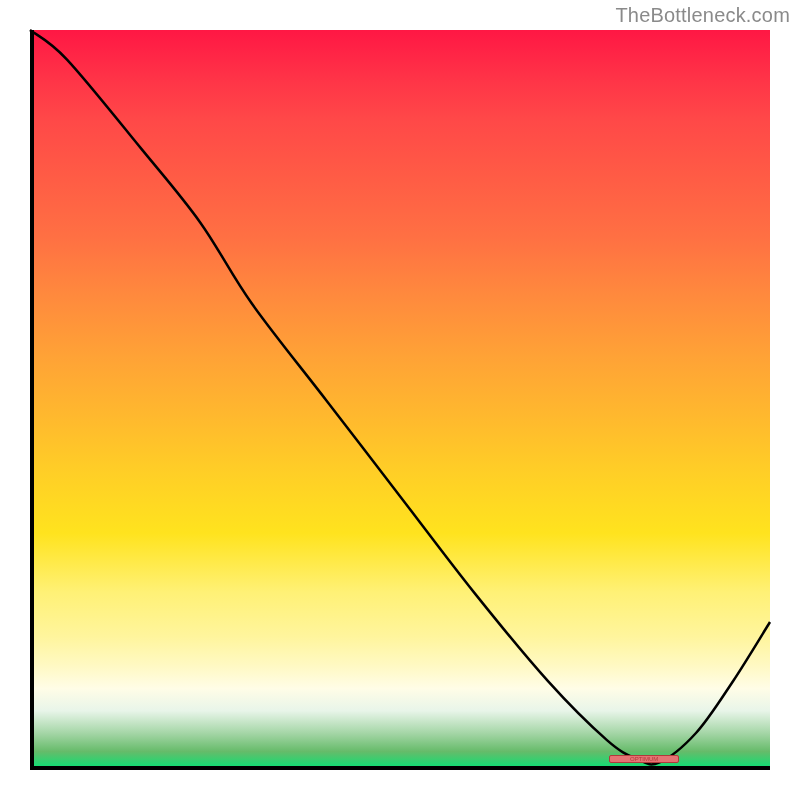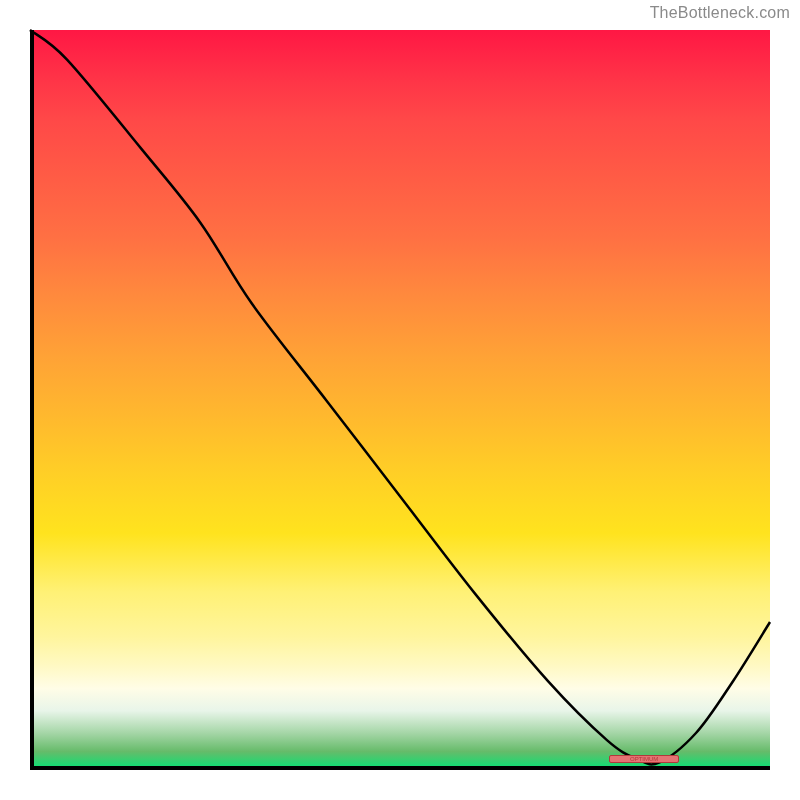--- a/index.html
+++ b/index.html
@@ -3,21 +3,21 @@
 <meta charset="utf-8">
 <style>
   * { margin: 0; padding: 0; box-sizing: border-box; }
   html, body { width: 800px; height: 800px; overflow: hidden; background: #fff; }
   .container { position: relative; width: 800px; height: 800px; }
   .attribution {
     position: absolute;
     top: 4px;
     right: 10px;
     font-family: Arial, Helvetica, sans-serif;
-    font-size: 16px;
+    font-size: 20px;
     color: #8a8a8a;
     letter-spacing: 0.2px;
   }
   .plot-area {
     position: absolute;
     left: 30px;
     top: 30px;
     width: 740px;
     height: 740px;
     background: linear-gradient(to bottom,

